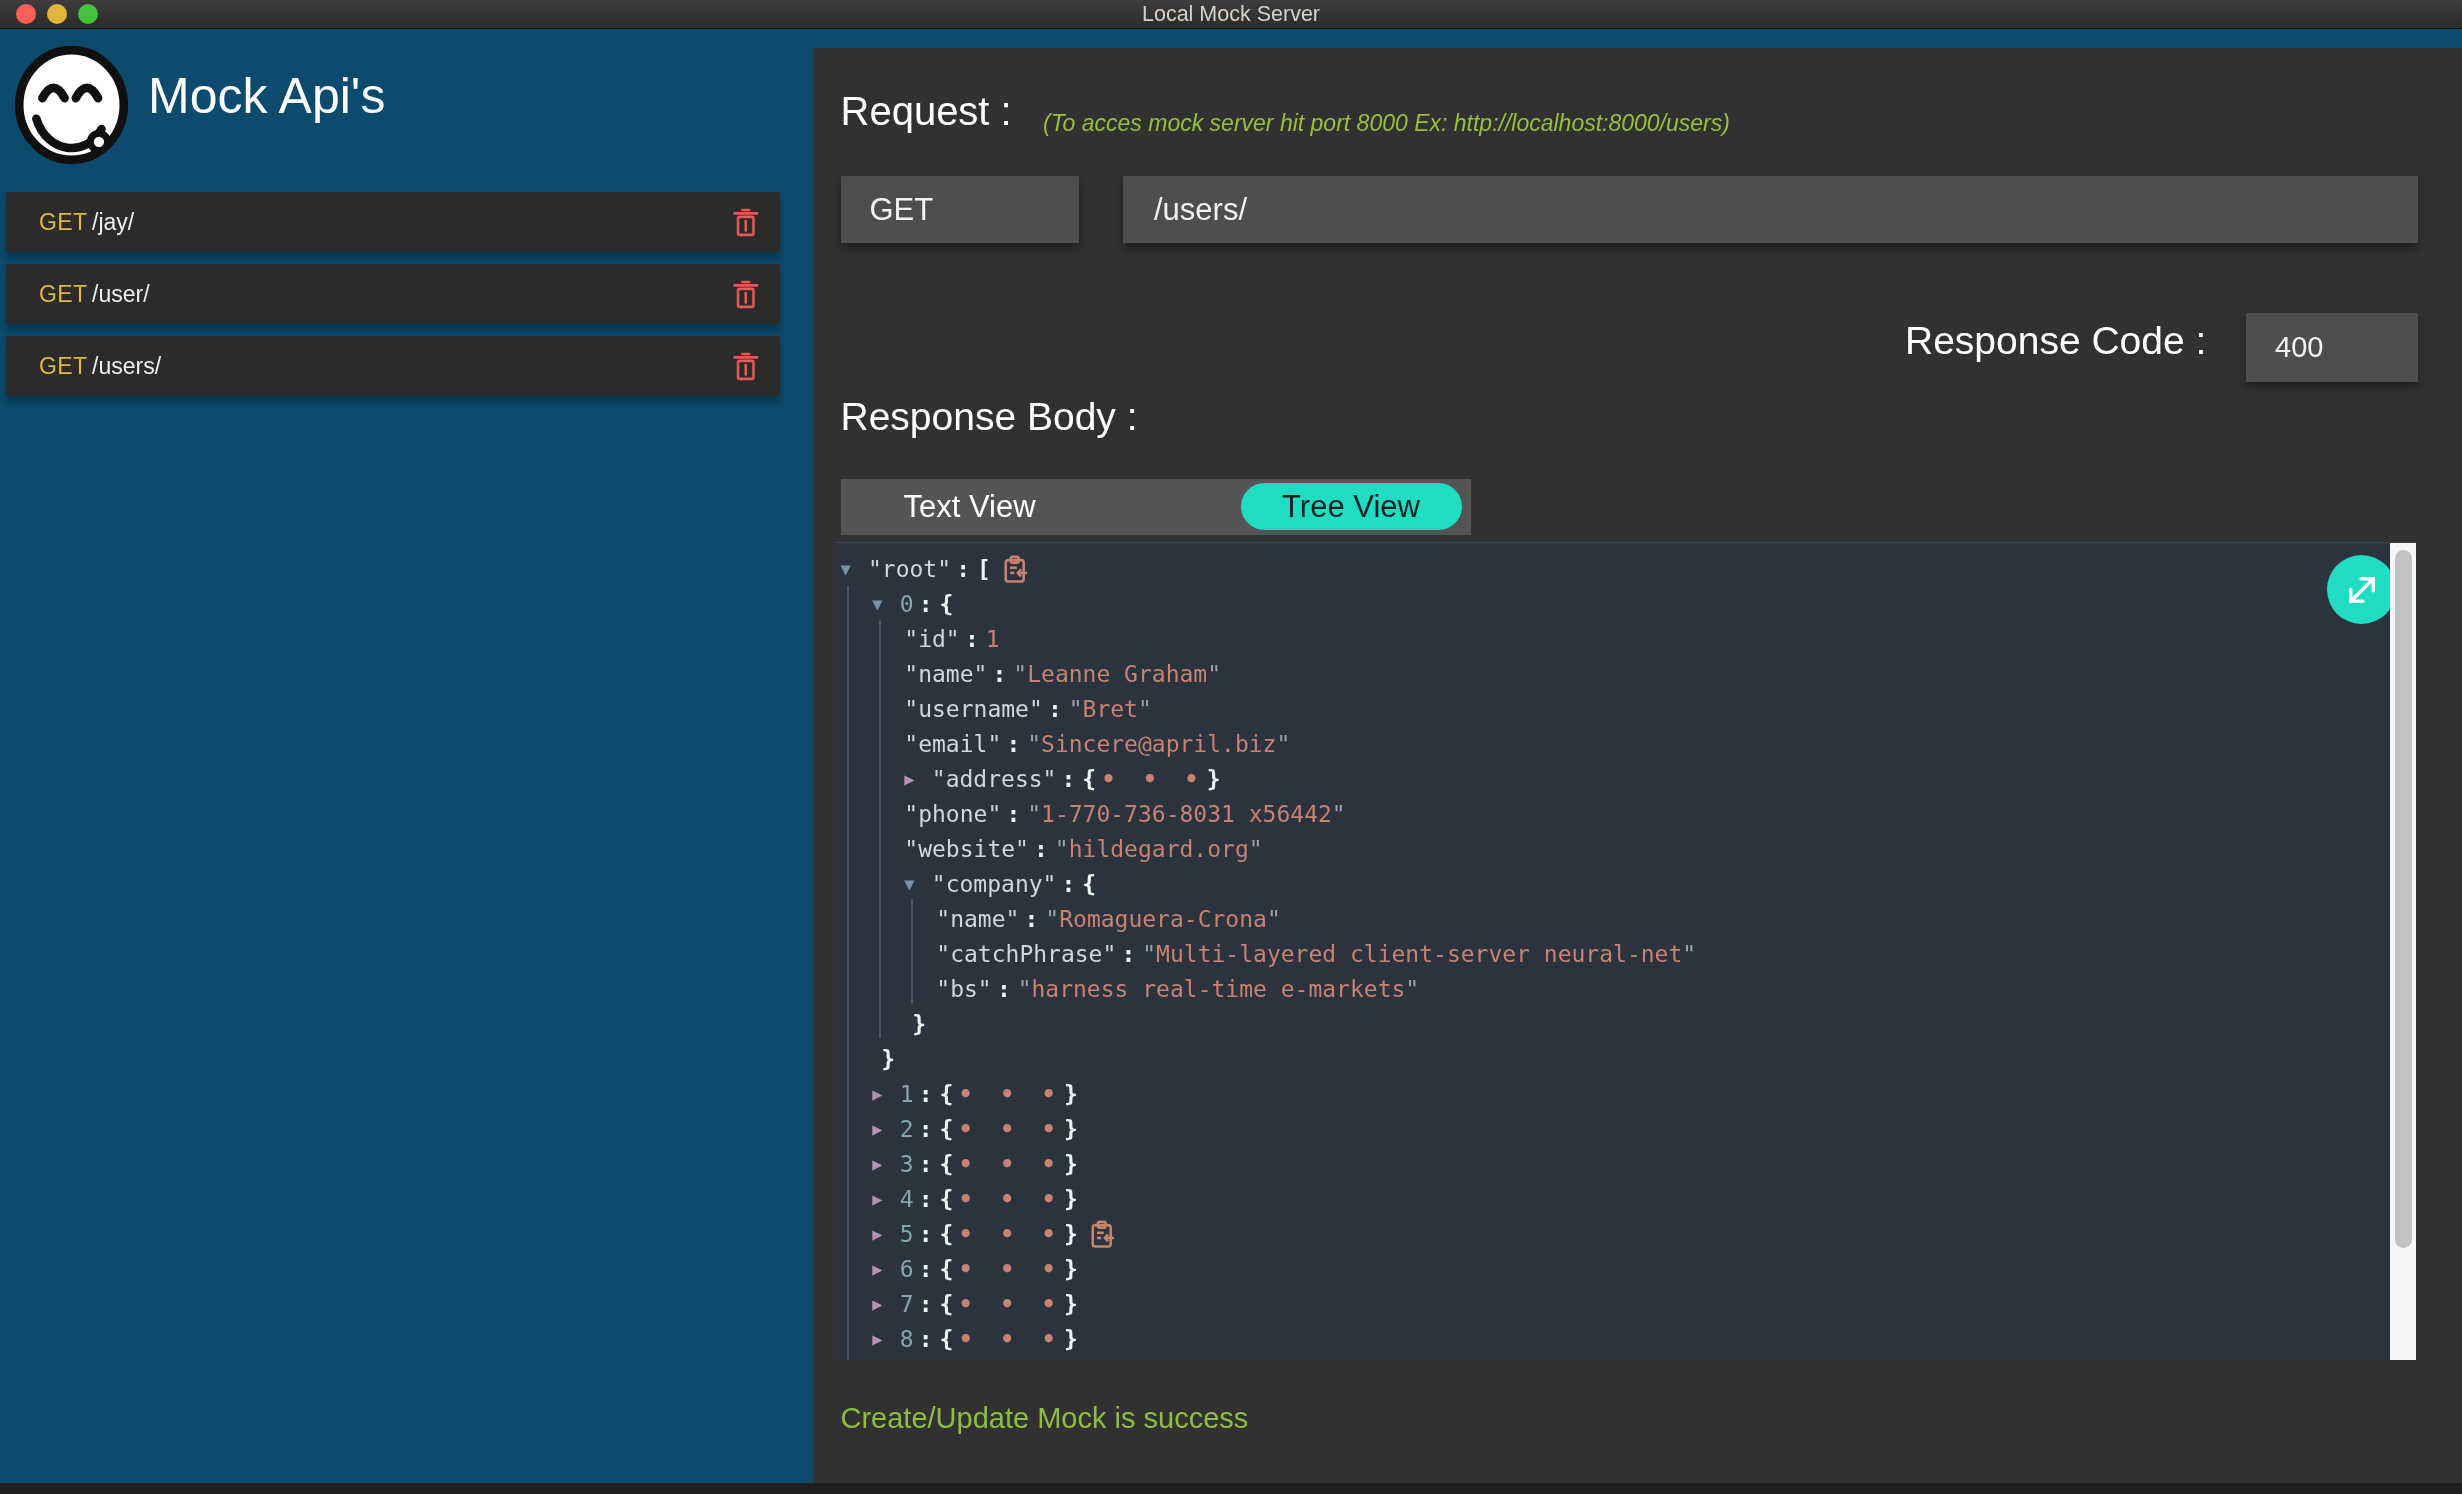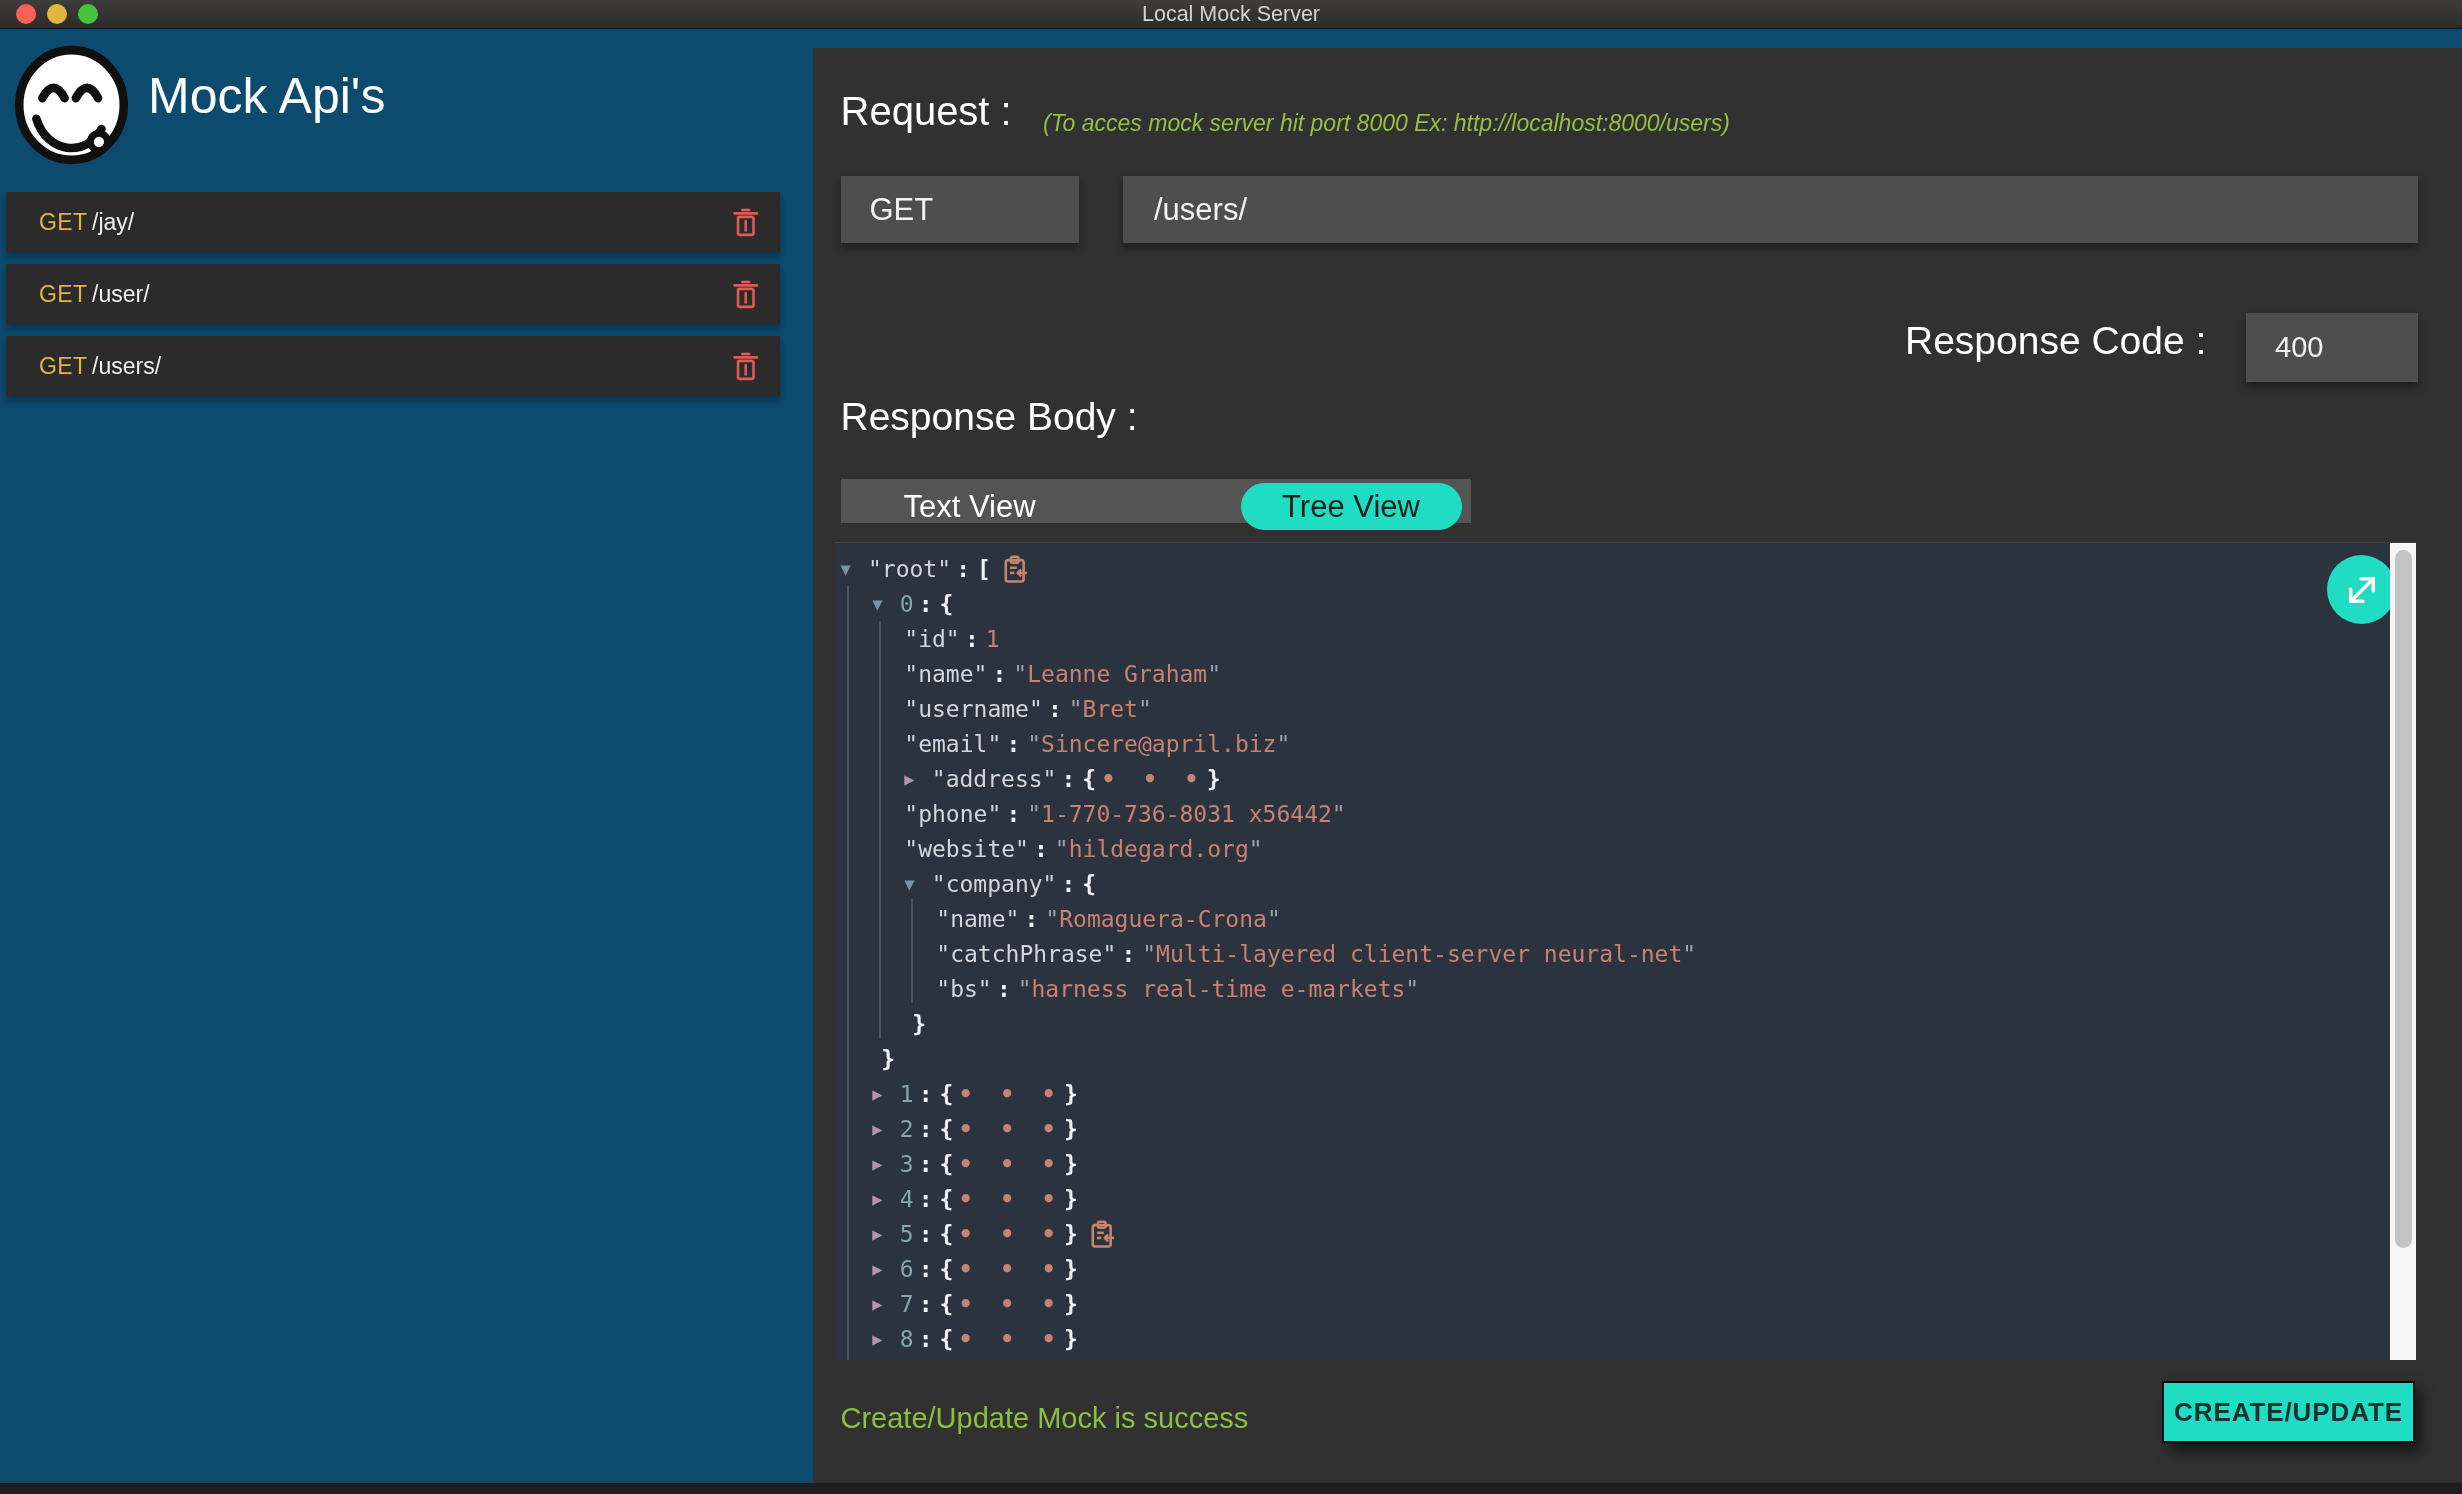--- a/index.html
+++ b/index.html
@@ -37,21 +37,21 @@
     background:#4e4e4e; box-shadow:0 5.2px 7.7px rgba(0,0,0,.4); color:#f2f2f2;
     font-size:31px; line-height:67px; padding-left:29px; cursor:pointer; }
   .url-input { position:absolute; left:310px; top:128px; width:1295px; height:67px;
     background:#4e4e4e; box-shadow:0 5.2px 7.7px rgba(0,0,0,.4); border:none; color:#f2f2f2;
     font-size:31px; padding-left:31px; font-family:"Liberation Sans",sans-serif; }
   .resp-code-label { position:absolute; left:1092px; top:271px; font-size:39px; color:#ffffff; }
   .resp-code-input { position:absolute; left:1433px; top:265px; width:172px; height:69px;
     background:#4e4e4e; box-shadow:0 5.2px 7.7px rgba(0,0,0,.4); border:none; color:#f2f2f2;
     font-size:29px; padding-left:29px; font-family:"Liberation Sans",sans-serif; }
   .body-heading { position:absolute; left:27.5px; top:347px; font-size:39px; color:#ffffff; }
-  .tabbar { position:absolute; left:27.5px; top:431px; width:630px; height:44px; background:#545454; }
+  .tabbar { position:absolute; left:27.5px; top:431px; width:630px; height:56px; background:#545454; }
   .tab-text { position:absolute; left:63px; height:56px; line-height:56px;
     font-size:31px; color:#ffffff; cursor:pointer; }
   .tab-tree { position:absolute; left:400px; top:4.3px; width:221px; height:47px;
     border-radius:24px; color:#0e211e; font-size:31px; display:flex; align-items:center;
     justify-content:center; cursor:pointer; }
   
   .tree { position:absolute; left:22.3px; top:494px; width:1581px; height:818px;
     background:#2b333f; border-top:1.7px solid #3c434e; overflow:hidden; }
   .tree-inner { position:relative; width:100%; height:100%; padding-top:8.6px; }
   .tree-line { height:35px; display:flex; align-items:center; white-space:pre;
@@ -198,18 +198,17 @@
           <polyline points="22,10 36,10 36,24" fill="none" stroke="#ffffff" stroke-width="4" stroke-linecap="round" stroke-linejoin="round"></polyline>
           <polyline points="10,22 10,36 24,36" fill="none" stroke="#ffffff" stroke-width="4" stroke-linecap="round" stroke-linejoin="round"></polyline>
         </svg>
       </div>
       <div class="scroll-track">
         <div class="scroll-thumb"></div>
       </div>
     </div>
 
     <div class="status" style="color: rgb(140, 191, 63);">Create/Update Mock is success</div>
-    <div class="big-btn submit-btn" style="background: rgb(31, 220, 195);">CREATE/UPDATE</div>
   </div>
 
   <div class="bottom-strip"></div>
 </div>
 
 
 </body></html>

